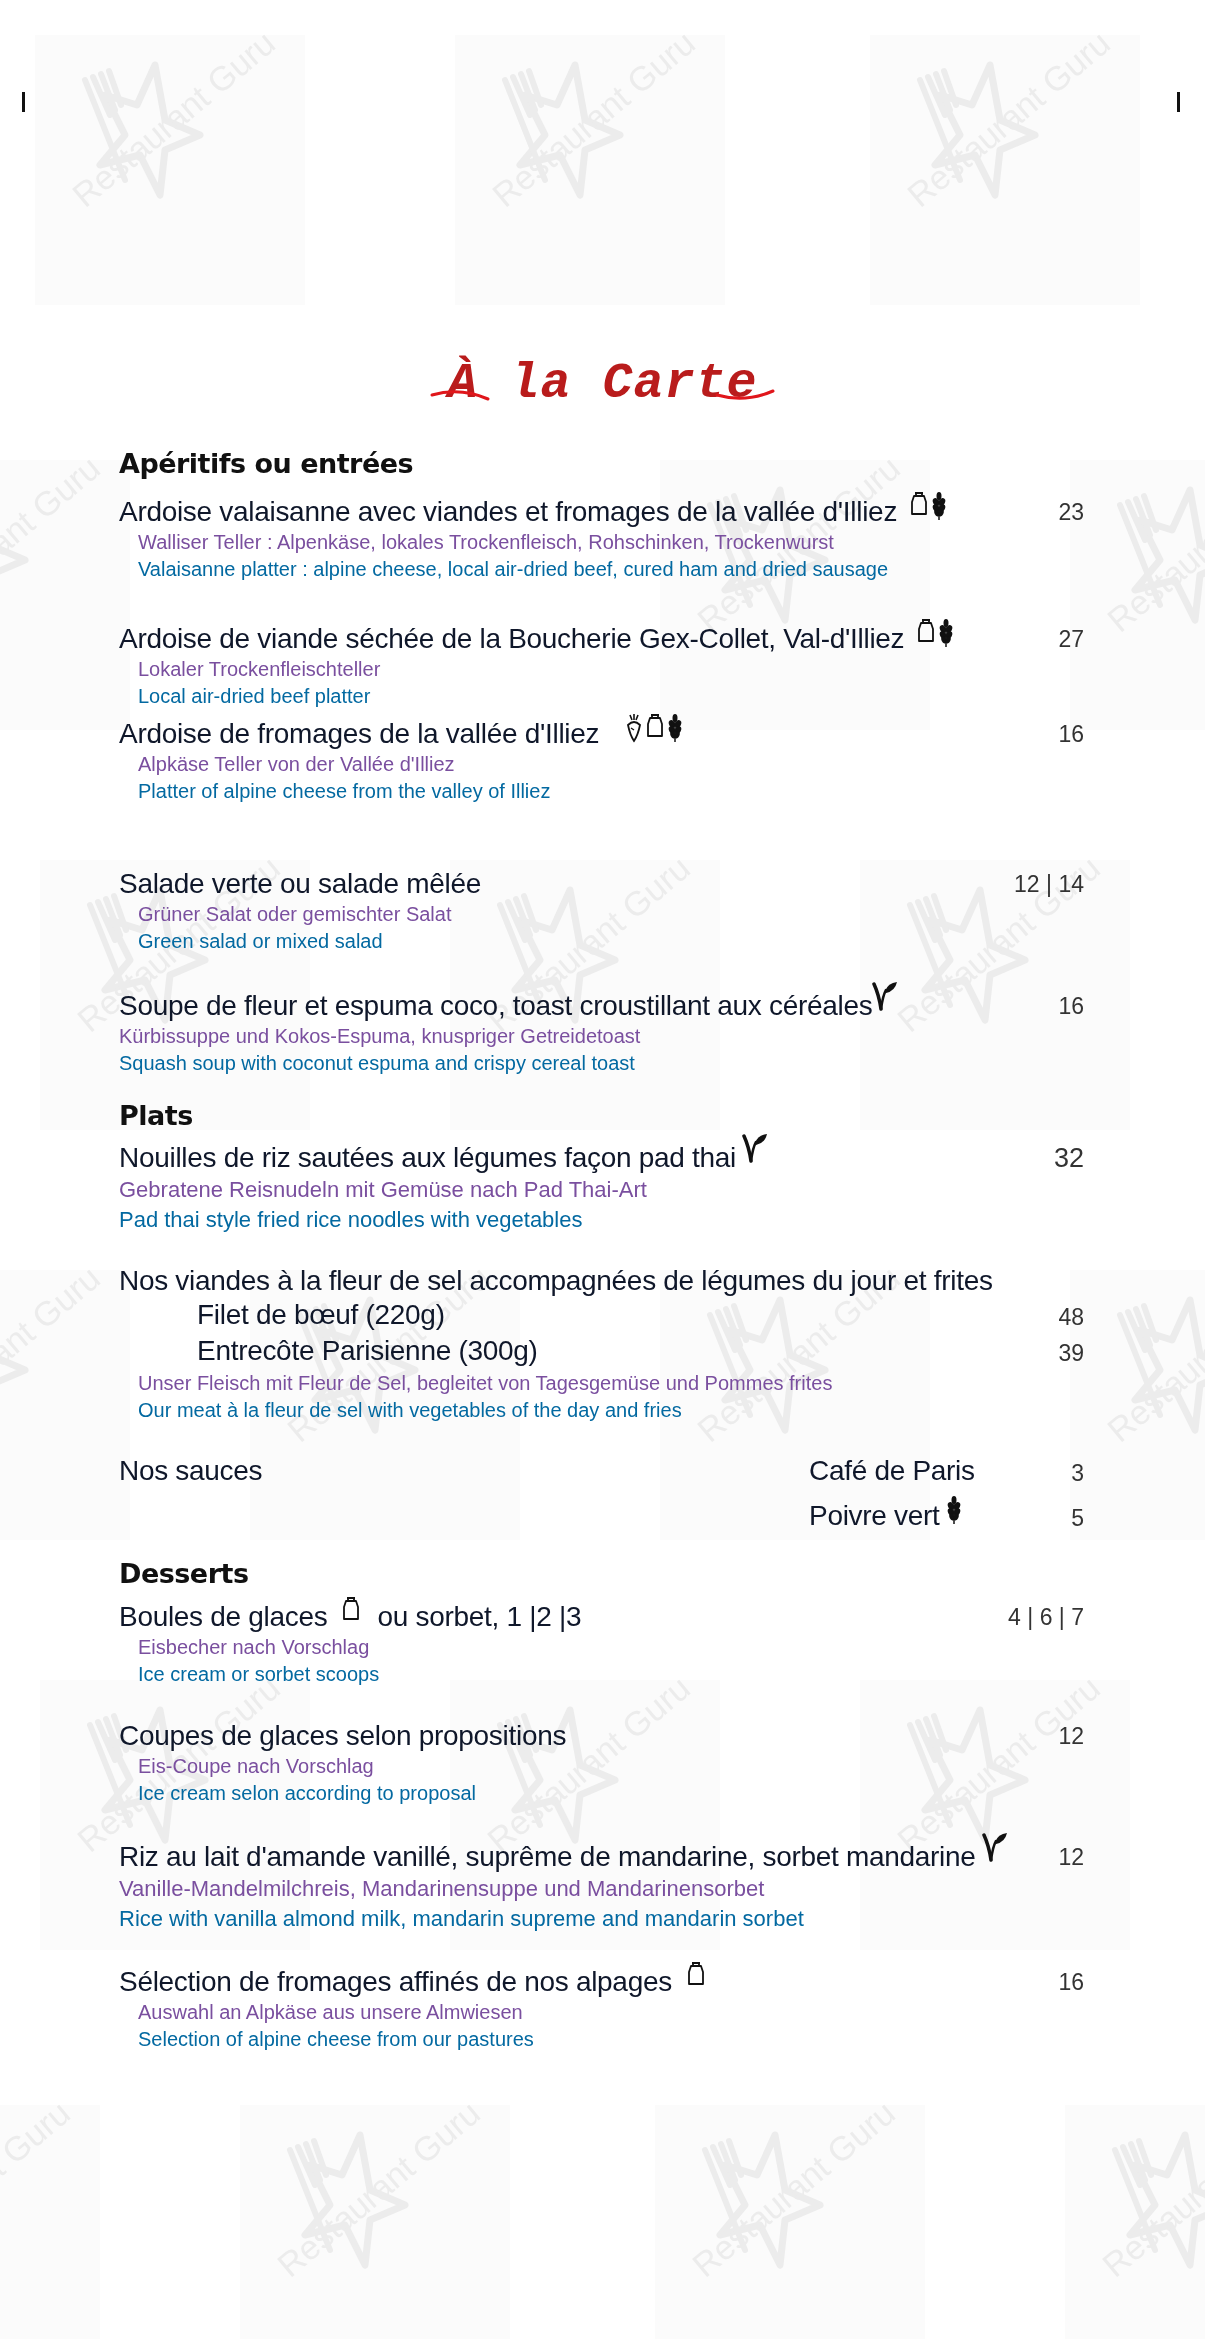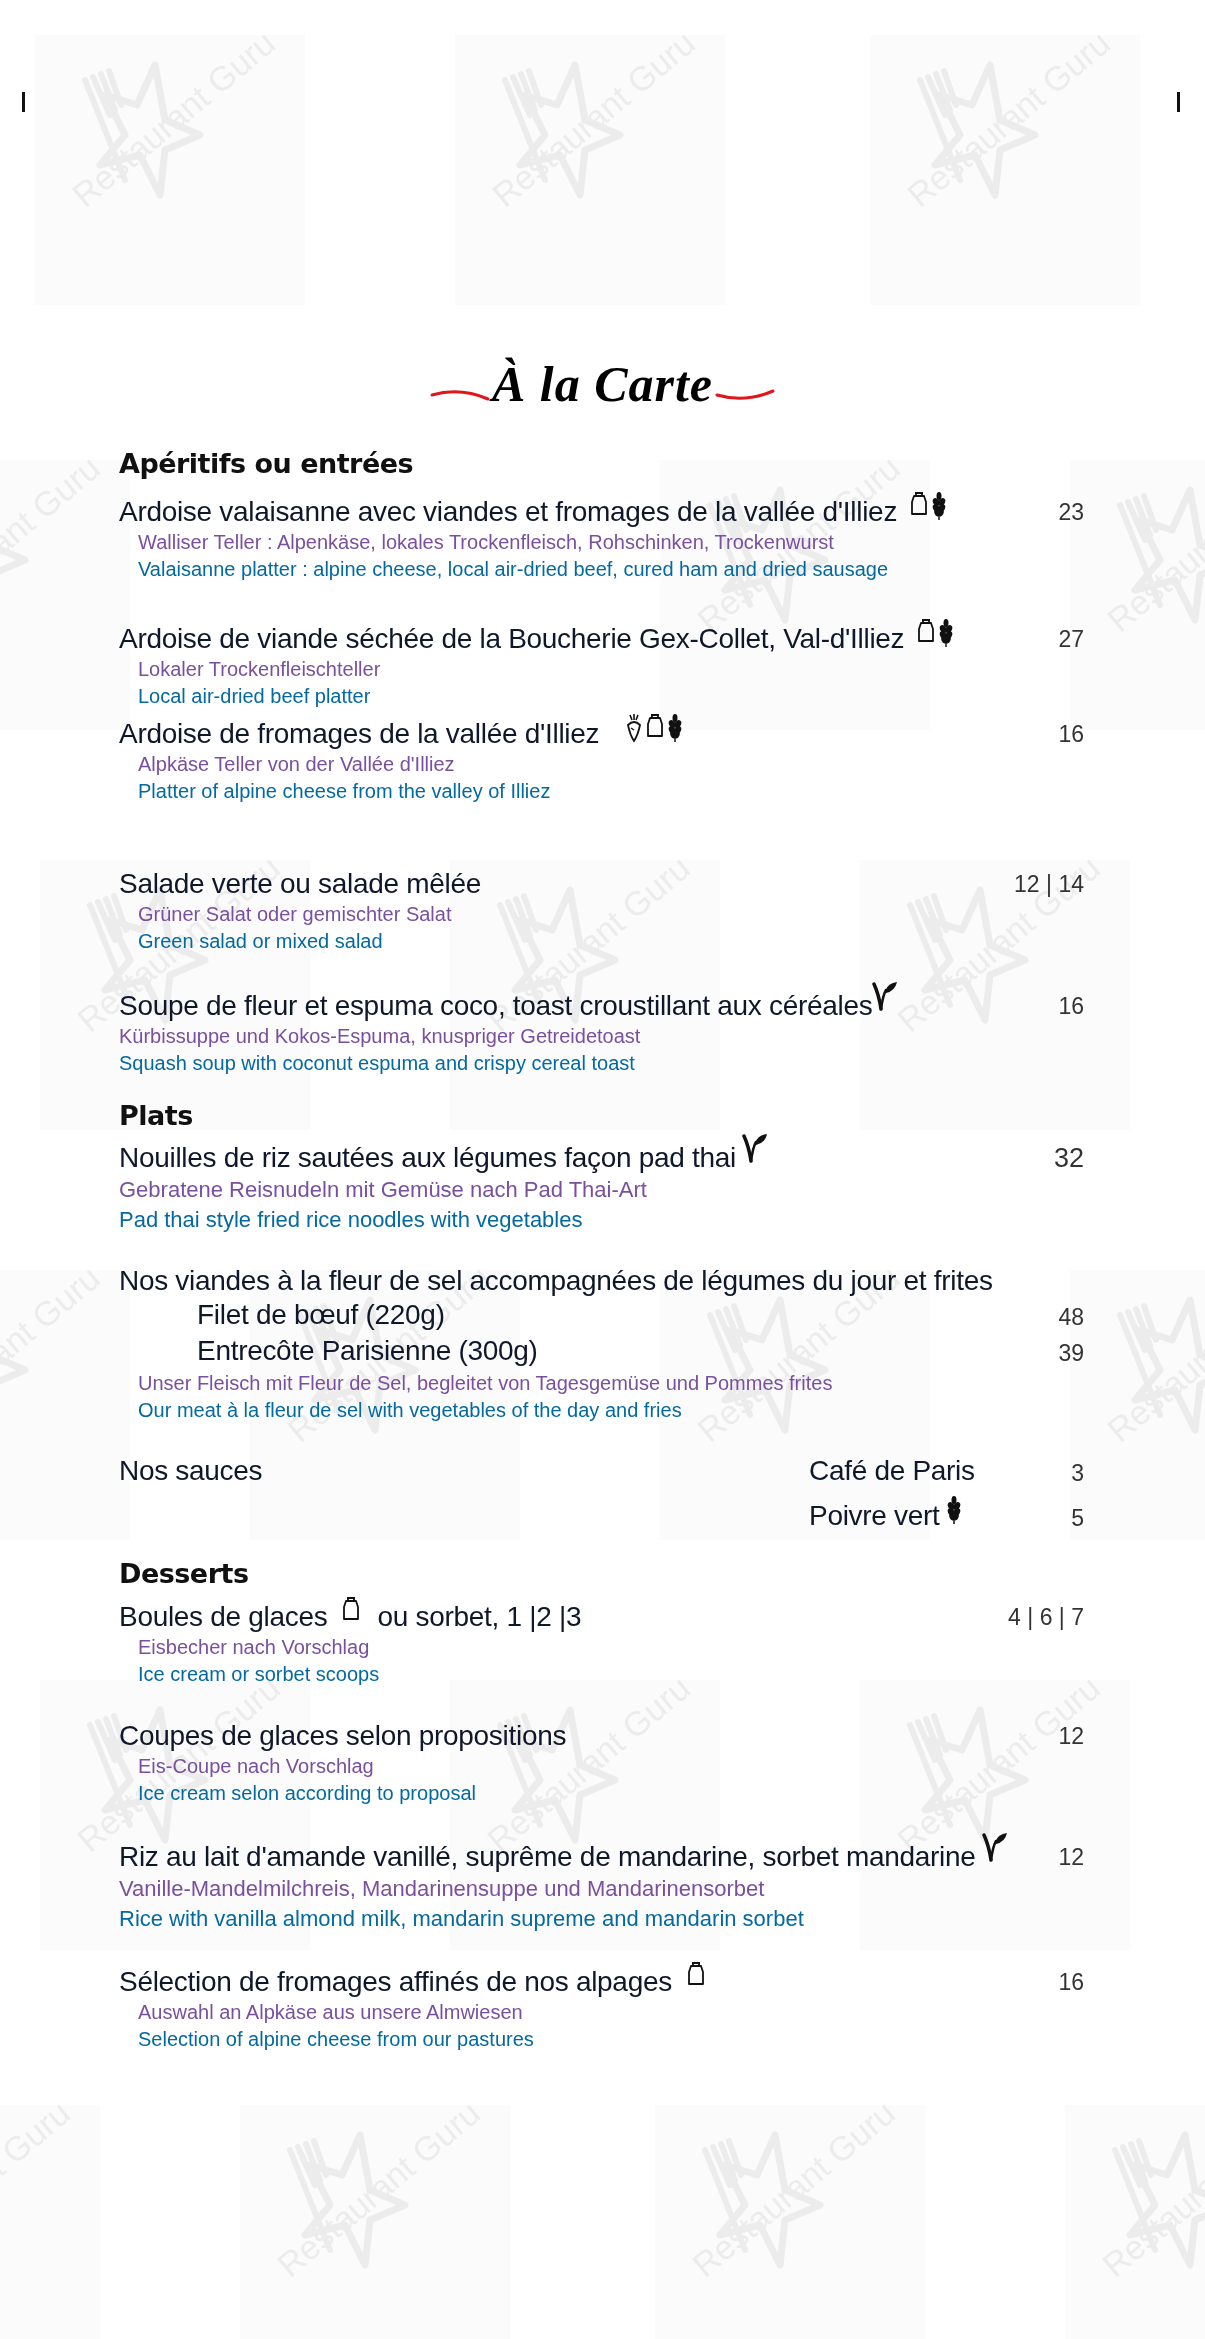--- a/index.html
+++ b/index.html
@@ -17,22 +17,22 @@
   .wm svg { position: absolute; left: 30px; top: 20px; width: 150px; height: 170px; }
   .wm .wm-text {
     position: absolute; left: 30px; top: 150px;
     transform: rotate(-40deg); transform-origin: left top;
     font-size: 34px; color: #ececec; white-space: nowrap;
     font-family: "Liberation Sans", sans-serif;
   }
   .edge-mark { position: absolute; top: 92px; width: 3px; height: 20px; background: #111; z-index: 2; }
   .title {
     position: absolute; left: 0; right: 0; top: 355px; text-align: center; z-index: 2;
-    font-family: Liberation Serif, serif; font-style: italic; font-weight: bold;
-    color: #000000; font-size: 50px; letter-spacing: 1px;
+    font-family: Liberation Mono, monospace; font-style: italic; font-weight: bold;
+    color: #b91c1c; font-size: 50px; letter-spacing: 1px;
   }
   .title svg { position: absolute; top: 30px; }
   .section-title {
     position: absolute; left: 119px; z-index: 2;
     font-weight: bold; font-size: 27px; color: #111;
     font-family: "DejaVu Sans", sans-serif; letter-spacing: -0.5px;
   }
   .item { position: absolute; left: 119px; width: 965px; z-index: 2; }
   .name {
     font-family: "Liberation Sans", sans-serif; font-size: 28px; color: #0f172a;

